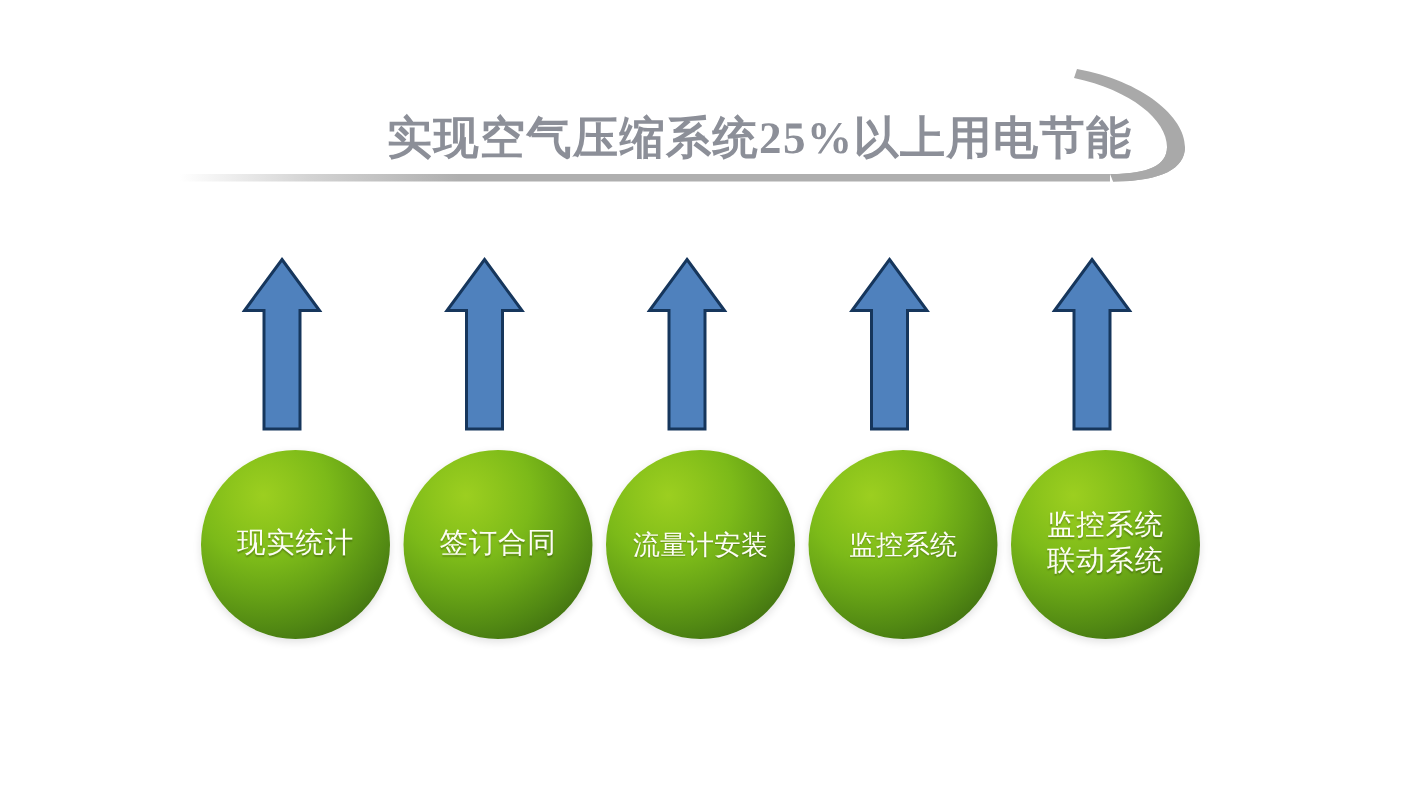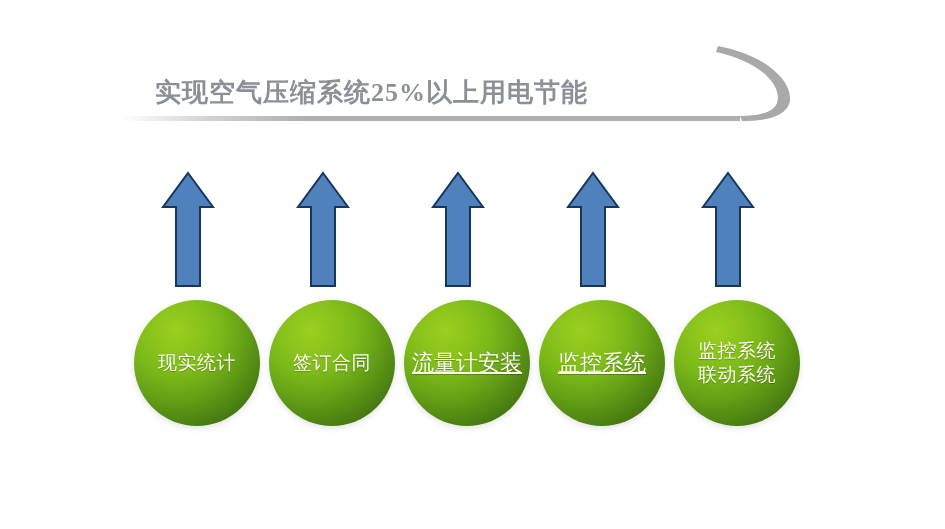--- a/index.html
+++ b/index.html
@@ -36,25 +36,26 @@
     left: 0; top: 0;
   }
   #title-text {
     position: absolute;
     left: 155px;
     top: 48px;
     width: 600px;
     height: 50px;
     line-height: 50px;
     font-family: "Liberation Serif", "DejaVu Serif", serif;
-    font-size: 26px;
+    font-size: 30px;
     font-weight: 700;
     letter-spacing: 1px;
     color: #8c8f98;
     white-space: nowrap;
+    text-align: right;
   }
 
   
   .arrow {
     position: absolute;
     top: 171px;
     width: 54px;
     height: 117px;
   }
 
@@ -84,23 +85,22 @@
     font-family: "Liberation Serif", "DejaVu Serif", serif;
     font-size: 19px;
     font-weight: 400;
     line-height: 1.25;
     text-align: center;
     white-space: pre;
     letter-spacing: 0.5px;
     text-shadow: 0 1px 1px rgba(0,0,0,0.25);
   }
   .node-label.wide {
-    font-size: 22px;
+    font-size: 18px;
     letter-spacing: 0px;
-    text-decoration: underline;
   }
   .node-label.two-line {
     font-size: 19px;
     width: 150px;
   }
 </style>
 </head>
 <body>
 
 <div id="slide">

